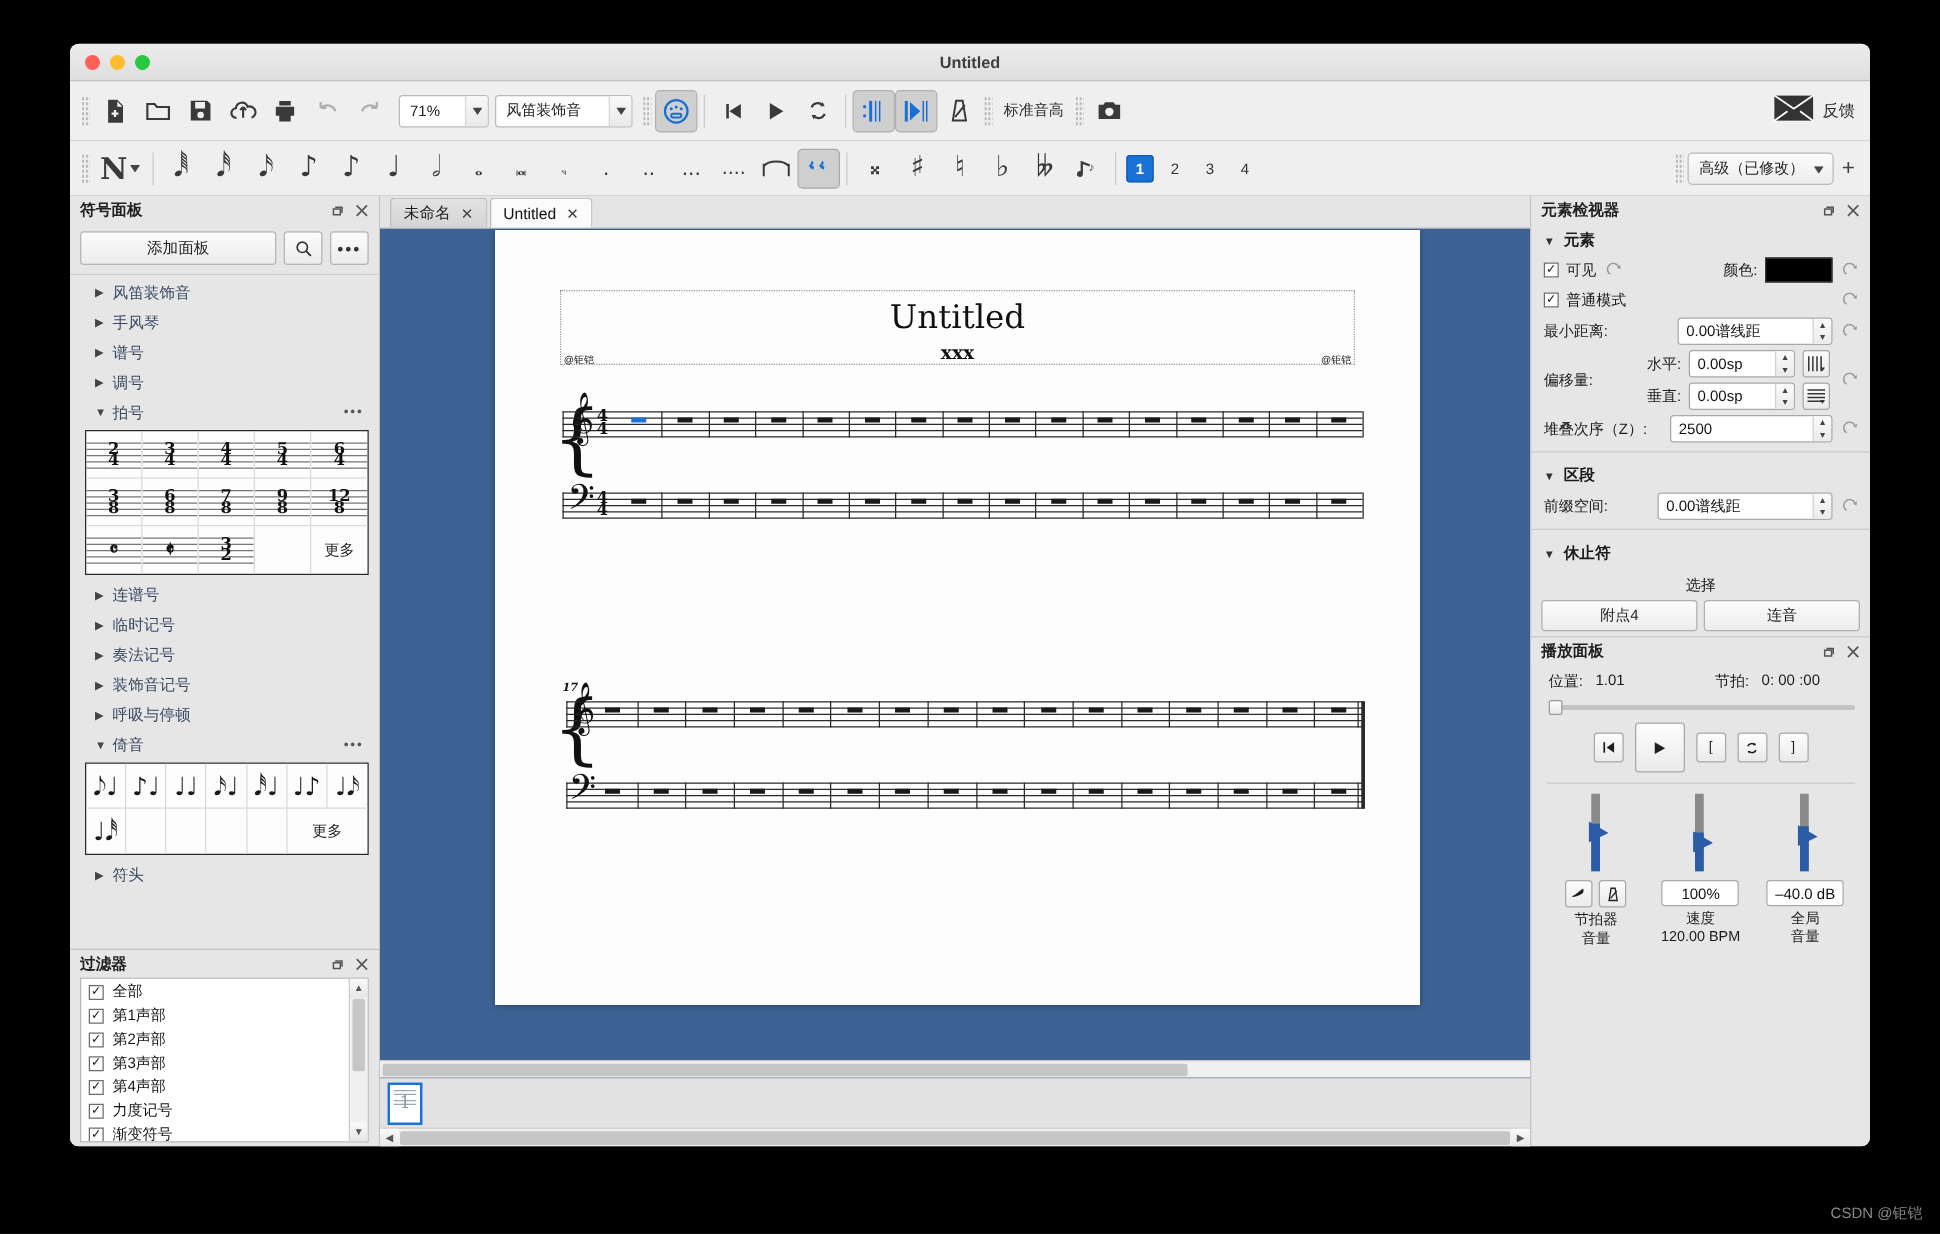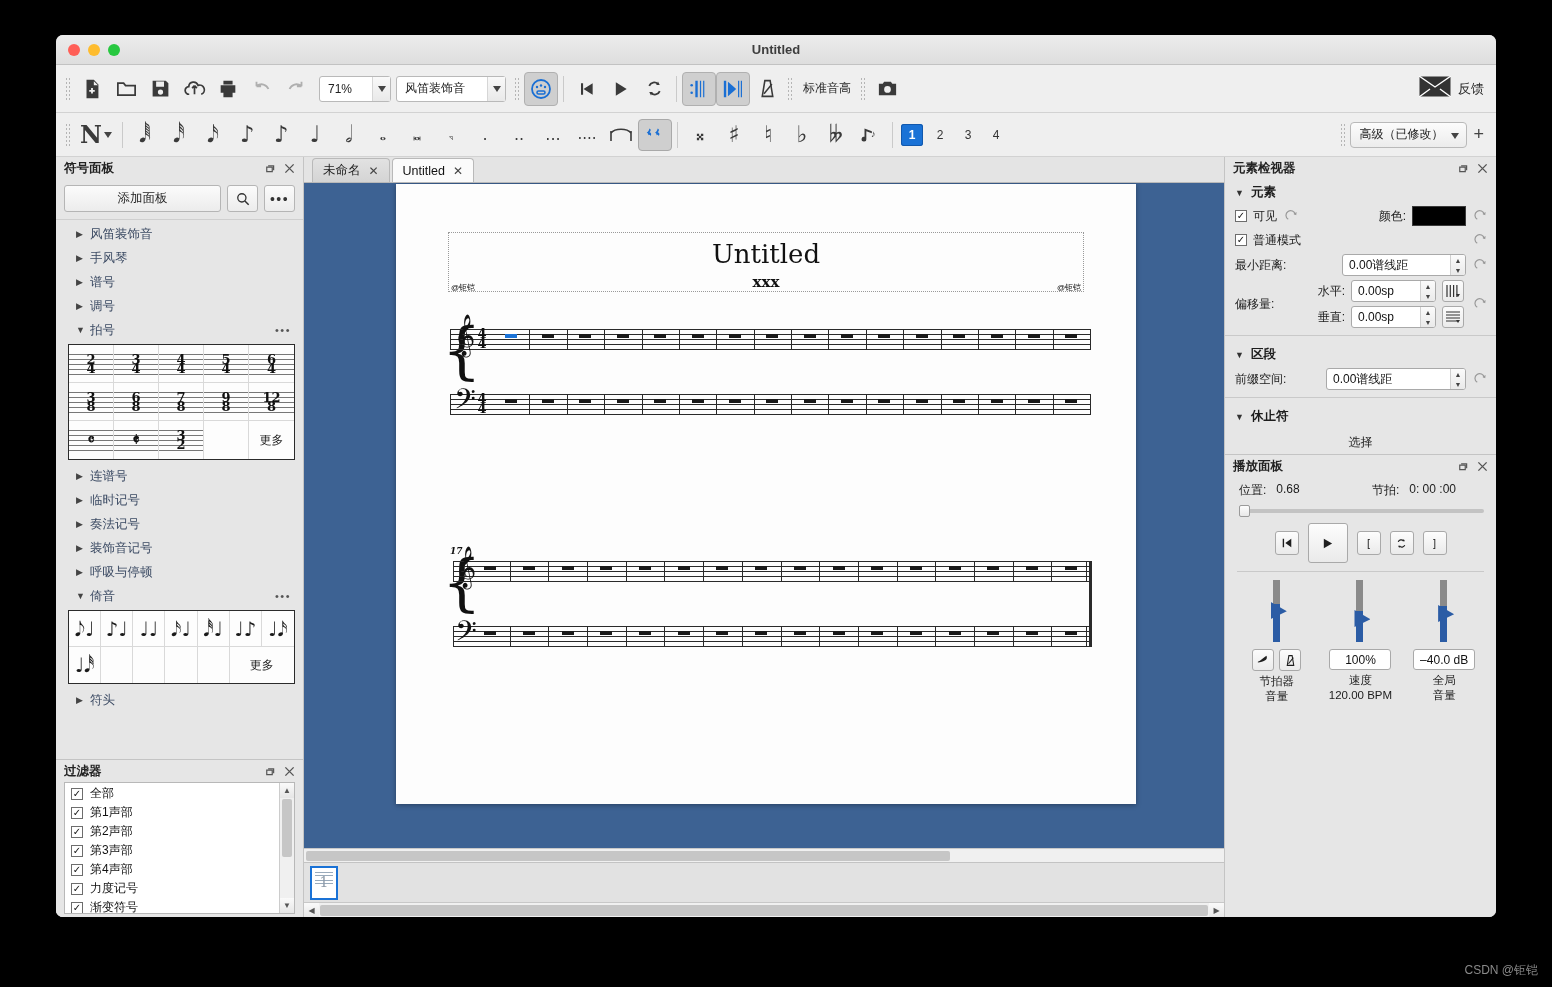--- a/index.html
+++ b/index.html
@@ -1254,20 +1254,37 @@
           </div>
         </div>
         <span class="reset-ic">
           <svg width="13" height="13" viewBox="0 0 14 14">
               <path fill="none" stroke="currentColor" stroke-width="1.3" d="M11 5A5 5 0 103.5 10"></path>
               <path fill="currentColor" d="M12.5 2.2l-.4 3.4-3-1.4z"></path>
             </svg>
         </span>
       </div>
 
+      <div class="insp-row">
+        <span class="insp-lbl">堆叠次序（Z）:</span>
+        <span style="flex:1"></span>
+        <span class="spin" style="width:130px">
+          <span class="sv">2500</span>
+          <span class="sbtns">
+              <i>▲</i>
+              <i>▼</i>
+            </span>
+        </span>
+        <span class="reset-ic">
+          <svg width="13" height="13" viewBox="0 0 14 14">
+              <path fill="none" stroke="currentColor" stroke-width="1.3" d="M11 5A5 5 0 103.5 10"></path>
+              <path fill="currentColor" d="M12.5 2.2l-.4 3.4-3-1.4z"></path>
+            </svg>
+        </span>
+      </div>
 
       <div class="insp-divider"></div>
 
       <div class="insp-section-hdr">
         <span class="tri">▼</span>
         <span>区段</span>
       </div>
       <div class="insp-row">
         <span class="insp-lbl">前缀空间:</span>
         <span style="flex:1"></span>
@@ -1286,39 +1303,43 @@
         </span>
       </div>
 
       <div class="insp-divider"></div>
 
       <div class="insp-section-hdr">
         <span class="tri">▼</span>
         <span>休止符</span>
       </div>
       <div class="sel-title">选择</div>
+      <div class="btn-row">
+        <div class="gbtn">附点4</div>
+        <div class="gbtn">连音</div>
+      </div>
 
       <div id="playpanel">
         <div class="dock-title">
           <span>播放面板</span>
           <span class="sp"></span>
           <span class="dock-ic">
             <svg width="11" height="11" viewBox="0 0 12 12">
                 <path fill="none" stroke="currentColor" stroke-width="1.3" d="M3 4.5h6v5H3zM4.5 3h6v5"></path>
               </svg>
           </span>
           <span class="dock-ic">
             <svg width="11" height="11" viewBox="0 0 12 12">
                 <path stroke="currentColor" stroke-width="1.5" d="M1.5 1.5l9 9M10.5 1.5l-9 9"></path>
               </svg>
           </span>
         </div>
         <div id="pp-info">
           <span>位置:</span>
-          <span style="margin-left:6px">0.68</span>
+          <span style="margin-left:6px">1.01</span>
           <span style="flex:1"></span>
           <span>节拍:</span>
           <span style="margin-left:6px;margin-right:28px">0: 00 :00</span>
         </div>
         <div id="pp-slider">
           <div class="track"></div>
           <div class="knob"></div>
         </div>
         <div id="pp-transport">
           <div class="tp-btn">

